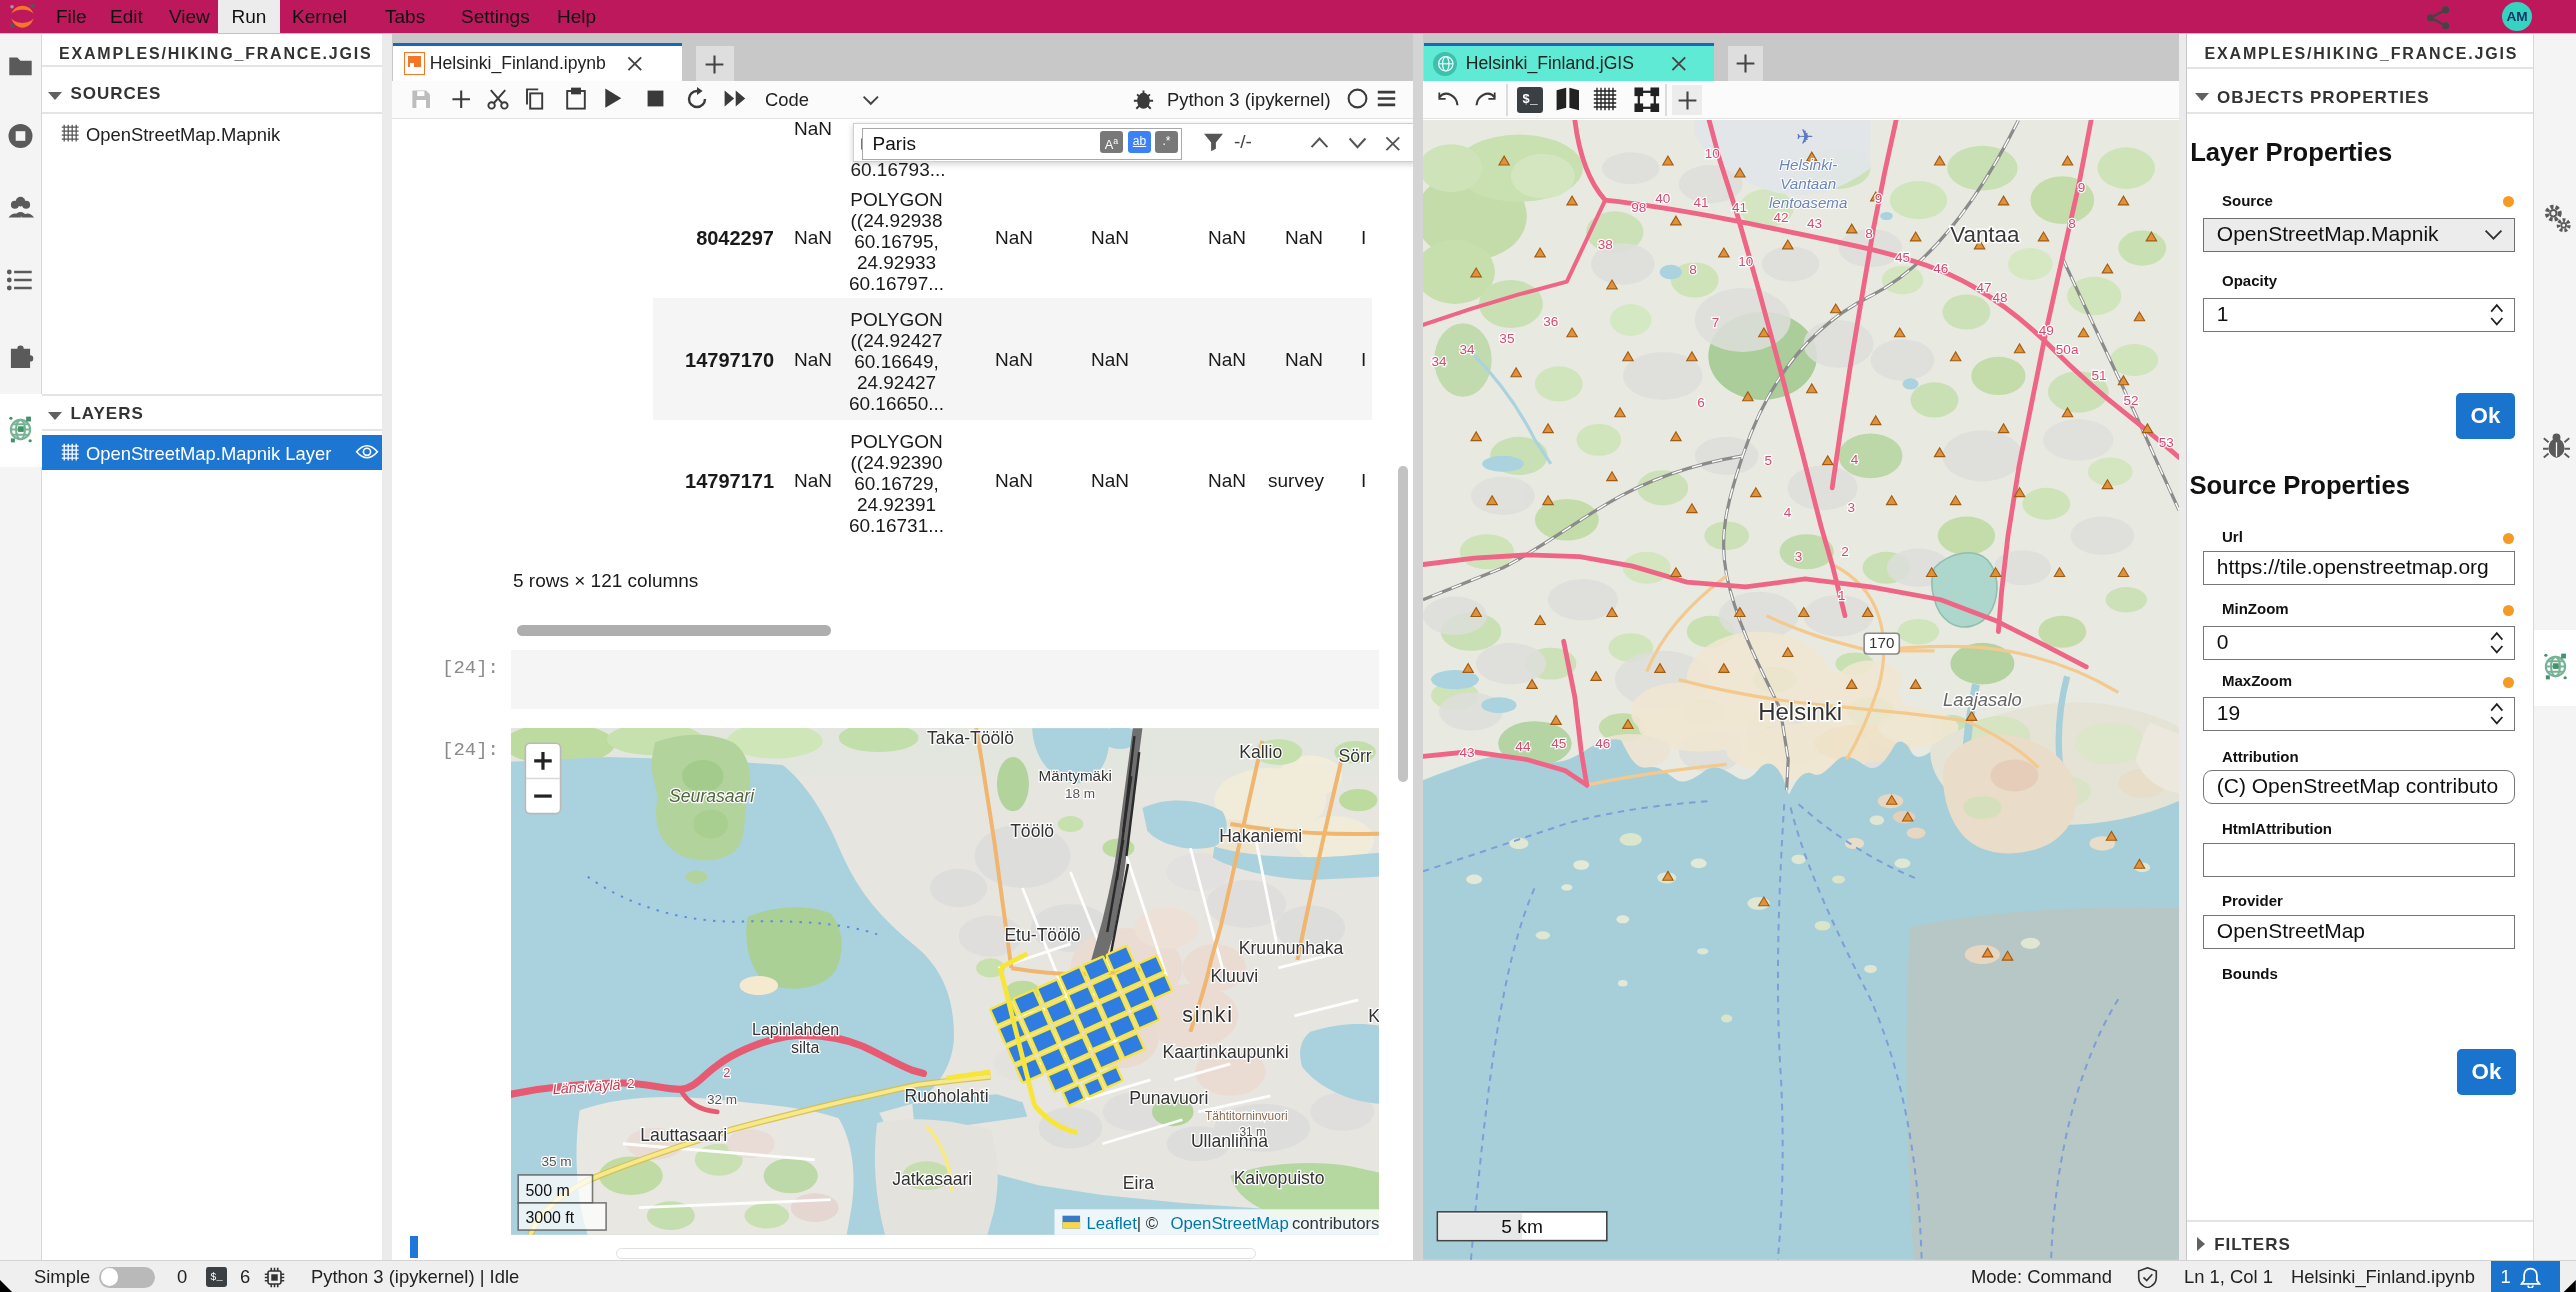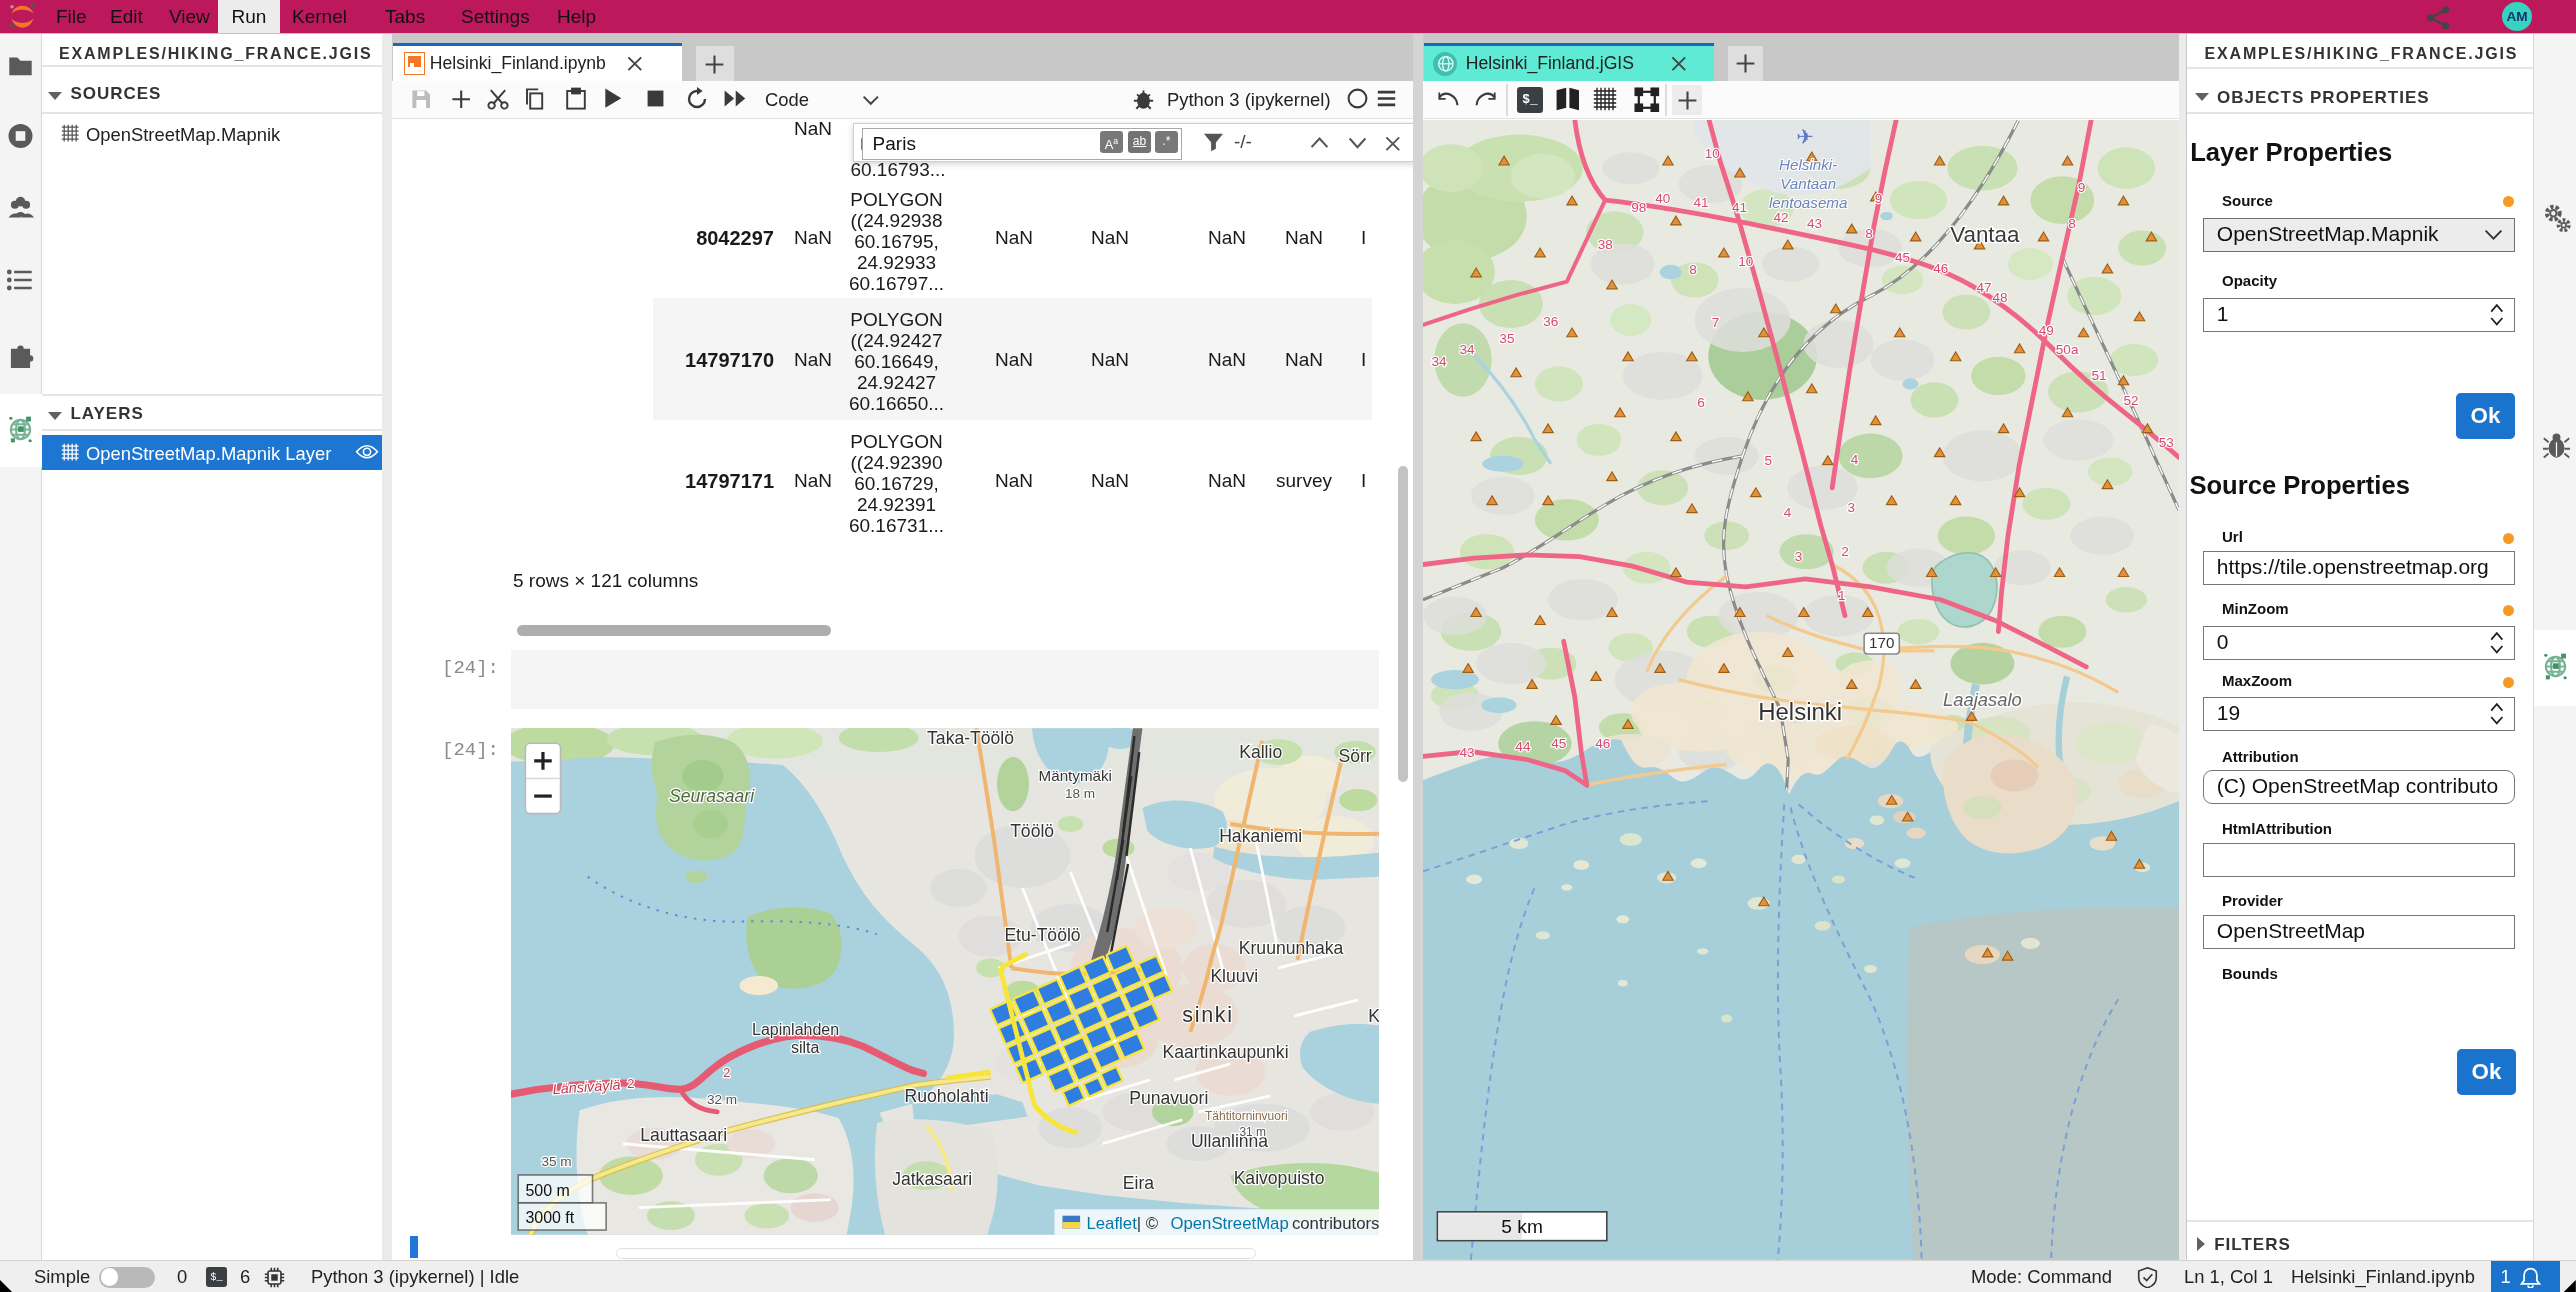--- a/index.html
+++ b/index.html
@@ -246,21 +246,21 @@
     <div class="abs" style="left:594px;top:228px;width:56px;text-align:center;">NaN</div>
     <div class="abs" style="left:594px;top:349px;width:56px;text-align:center;">NaN</div>
     <div class="abs" style="left:690px;top:106px;width:56px;text-align:center;">NaN</div>
     <div class="abs" style="left:690px;top:228px;width:56px;text-align:center;">NaN</div>
     <div class="abs" style="left:690px;top:349px;width:56px;text-align:center;">NaN</div>
     <div class="abs" style="left:807px;top:106px;width:56px;text-align:center;">NaN</div>
     <div class="abs" style="left:807px;top:228px;width:56px;text-align:center;">NaN</div>
     <div class="abs" style="left:807px;top:349px;width:56px;text-align:center;">NaN</div>
     <div class="abs" style="left:884px;top:106px;width:56px;text-align:center;">NaN</div>
     <div class="abs" style="left:884px;top:228px;width:56px;text-align:center;">NaN</div>
-    <div class="abs" style="left:876px;top:349px;width:72px;text-align:center;">survey</div>
+    <div class="abs" style="left:876px;top:349px;width:72px;text-align:left;">survey</div>
     <div class="abs" style="left:969px;top:106px;">I</div>
     <div class="abs" style="left:969px;top:228px;">I</div>
     <div class="abs" style="left:969px;top:349px;">I</div>
 
     <div class="abs" style="left:121px;top:449px;font-size:19px;">5 rows × 121 columns</div>
 
     <div class="abs" style="left:125px;top:504px;width:314px;height:11.2px;background:#aeaeae;border-radius:5.6px;"></div>
 
     <div class="abs" style="left:119px;top:529px;width:868px;height:59px;background:#f5f5f5;"></div>
     <div class="abs" style="left:50px;top:536px;font-family:'Liberation Mono',monospace;font-size:19px;color:#8b8b8b;">[24]:</div>
@@ -506,21 +506,21 @@
     <div class="abs" style="left:17.6px;top:1115px;width:8px;height:22.4px;background:#2176d9;"></div>
     <div class="abs" style="left:224px;top:1127px;width:640px;height:11.2px;border:1.6px solid #e0e0e0;border-radius:5.6px;"></div>
 
     <div class="abs" style="left:1006px;top:345px;width:9.6px;height:316px;background:#c3c3c3;border-radius:4.8px;"></div>
 
     <div class="abs" style="left:461px;top:2.4px;width:564px;height:39px;background:#fff;border:1.6px solid #cfcfcf;box-shadow:0 2.4px 6.4px rgba(0,0,0,.18);">
       <div class="abs" style="left:7.2px;top:7.2px;"><span class="caretr" style="border-top-width:6.4px;border-bottom-width:6.4px;border-left-width:8px;border-left-color:#777;"></span></div>
       <div class="abs" style="left:8px;top:4px;width:320px;height:32px;border:1.6px solid #a9a9a9;background:#fff;">
         <div class="abs" style="left:9.6px;top:3.2px;font-size:19px;color:#111;">Paris</div>
         <div class="abs" style="left:237px;top:1.6px;width:23px;height:21.6px;background:#787878;border-radius:3.2px;color:#fff;font-size:12.8px;text-align:center;line-height:21.6px;">A<span style="font-size:8.8px;vertical-align:super;">a</span></div>
-        <div class="abs" style="left:265px;top:1.6px;width:23px;height:21.6px;background:#737373;border-radius:3.2px;color:#fff;font-size:12px;text-align:center;line-height:20px;text-decoration:underline;">ab</div>
+        <div class="abs" style="left:265px;top:1.6px;width:23px;height:21.6px;background:#3b82f6;border-radius:3.2px;color:#fff;font-size:12px;text-align:center;line-height:20px;text-decoration:underline;">ab</div>
         <div class="abs" style="left:292px;top:1.6px;width:23px;height:21.6px;background:#787878;border-radius:3.2px;color:#fff;font-size:12px;text-align:center;line-height:21.6px;">.*</div>
       </div>
       <svg class="abs" style="left:349px;top:8.8px" width="21" height="19" viewBox="0 0 26 24">
           <path d="M1 1 H25 L16 12 V20 L10 23 V12 Z" fill="#555"></path>
         </svg>
       <div class="abs" style="left:380px;top:6.4px;font-size:19px;color:#444;">-/-</div>
       <svg class="abs" style="left:456px;top:12px" width="19" height="12.8" viewBox="0 0 24 16" fill="none" stroke="#555" stroke-width="2.6">
           <path d="M2 14 L12 3 L22 14"></path>
         </svg>
       <svg class="abs" style="left:494px;top:12px" width="19" height="12.8" viewBox="0 0 24 16" fill="none" stroke="#555" stroke-width="2.6">

